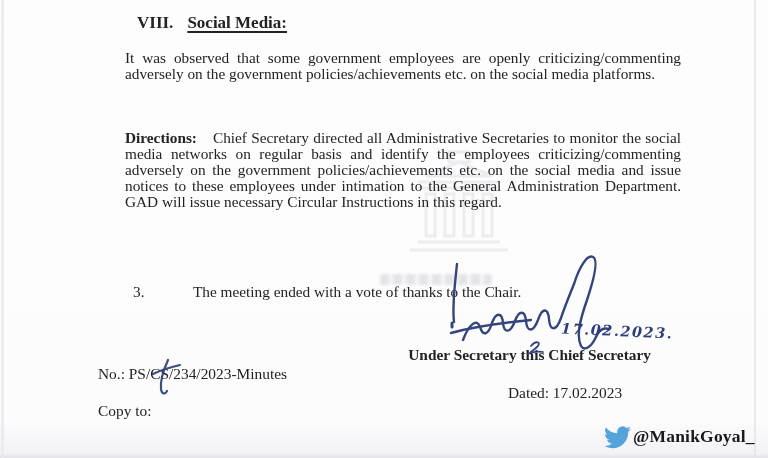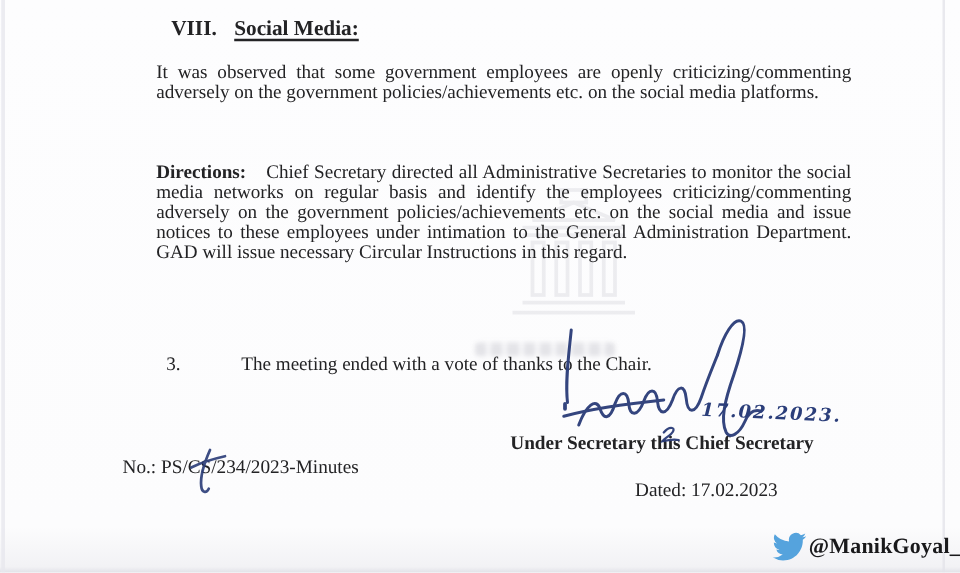--- a/index.html
+++ b/index.html
@@ -78,21 +78,21 @@
   .sig-svg { position: absolute; left: 433px; top: 250px; z-index: 3; }
   .hand-date {
     position: absolute; left: 561px; top: 322px; z-index: 3;
     font-family: "DejaVu Serif", serif; font-style: italic; font-weight: bold;
     font-size: 14.5px; letter-spacing: 1.5px; color: #2b3e7a;
     transform: rotate(2.5deg); white-space: nowrap;
   }
   .ref-squiggle { position: absolute; left: 147px; top: 357px; z-index: 3; }
   
   .twitter-tag {
-    position: absolute; left: 618px; top: 423px; z-index: 4;
+    position: absolute; left: 604px; top: 423px; z-index: 4;
     display: flex; align-items: center; gap: 2px;
   }
   .twitter-tag .bird { width: 27px; height: 27px; display: block; }
   .twitter-tag .handle {
     font-size: 17.5px; font-weight: bold; color: #19191b;
     letter-spacing: .2px; white-space: nowrap;
   }
 </style>
 </head>
 <body>
@@ -132,20 +132,21 @@
       <span>The meeting ended with a vote of thanks to the Chair.</span>
     </div>
 
     <div class="signatory">Under Secretary this Chief Secretary</div>
 
     <div class="ref-line">No.: PS/CS/234/2023-Minutes</div>
 
     <div class="dated-line">Dated: 17.02.2023</div>
 
     <div class="copy-block">
+      <div>Copy to:</div>
     </div>
   </div>
 
   <svg class="sig-svg" width="225" height="108" viewBox="0 0 225 108" fill="none" stroke="#2a3c78" stroke-width="2.4" stroke-linecap="round" opacity="0.95">
     <path d="M24 14 C22 34 19 55 21 72"></path>
     <path d="M19 73 C19 74 19 75.5 19 77" stroke-width="3"></path>
     <path d="M30 90 C36 74 44 68 47 77 C50 86 55 86 59 73 C63 62 69 62 70 73 C71 83 77 84 82 71 C86 60 92 60 93 71 C94 82 100 83 105 70 C109 58 115 57 116 69 C117 81 123 82 128 68 C132 56 137 44 141 34"></path>
     <path d="M18 83 C40 77 68 73 98 70"></path>
     <path d="M141 34 C146 18 154 4 160 7 C166 10 160 32 154 50 C147 70 143 86 148 96 C151 101 158 98 163 87 C166 80 170 77 176 79"></path>
     <path d="M98 96 C103 90 109 92 104 97 C101 100 98 101 97 103 C101 102 106 101 110 102" stroke-width="1.8"></path>

